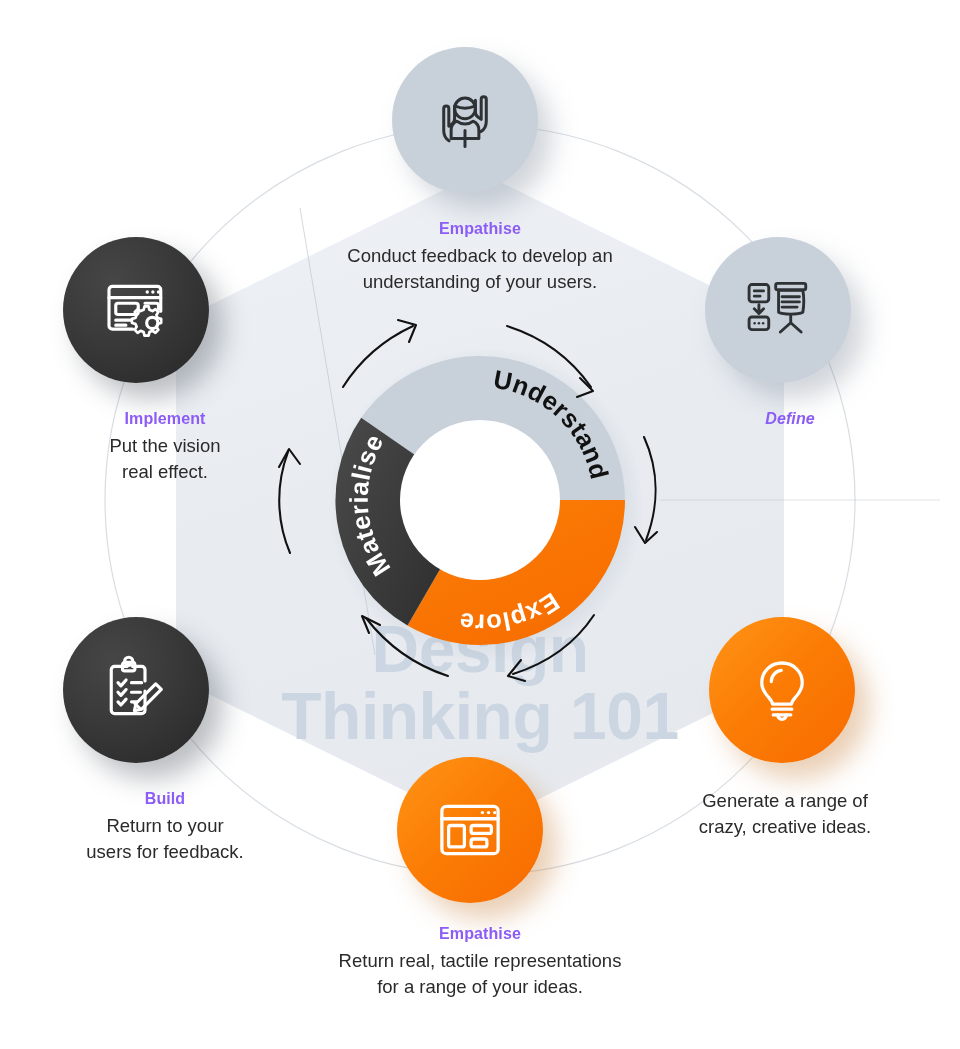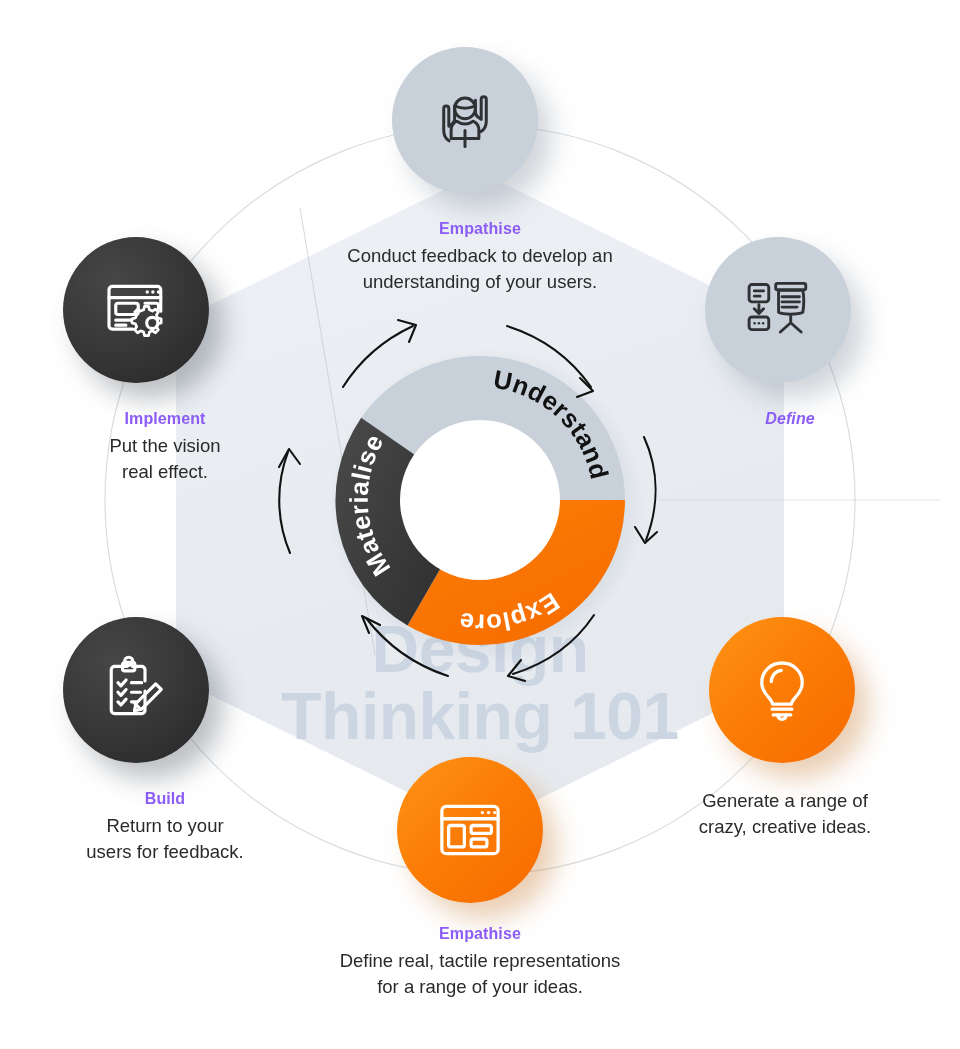--- a/index.html
+++ b/index.html
@@ -254,21 +254,21 @@
         <circle cx="48.5" cy="16.5" r="1.5" fill="#ffffff" stroke="none"></circle>
         <circle cx="54" cy="16.5" r="1.5" fill="#ffffff" stroke="none"></circle>
         <rect x="13" y="28" width="14" height="19" rx="2"></rect>
         <rect x="33" y="28" width="18" height="7" rx="2"></rect>
         <rect x="33" y="40" width="14" height="7" rx="2"></rect>
       </g>
     </svg>
   </div>
   <div class="caption" style="left:280px; top:923px; width:400px;">
     <div class="title">Empathise</div>
-    <div class="desc">Define real, tactile representations
+    <div class="desc">Return real, tactile representations
 for a range of your ideas.</div>
   </div>
 
   <div class="node dark" style="left:63px; top:617px;">
     <svg width="72" height="72" viewBox="0 0 64 64">
       <g fill="none" stroke="#ffffff" stroke-width="2.8" stroke-linecap="round" stroke-linejoin="round">
         <path d="M24 11 H13 a3 3 0 0 0 -3 3 v36 a3 3 0 0 0 3 3 h24 a3 3 0 0 0 3-3 V33"></path>
         <path d="M40 24 V14 a3 3 0 0 0 -3-3 h-8"></path>
         <rect x="20" y="7.5" width="11" height="7.5" rx="2"></rect>
         <circle cx="25.5" cy="6.5" r="3.6"></circle>

